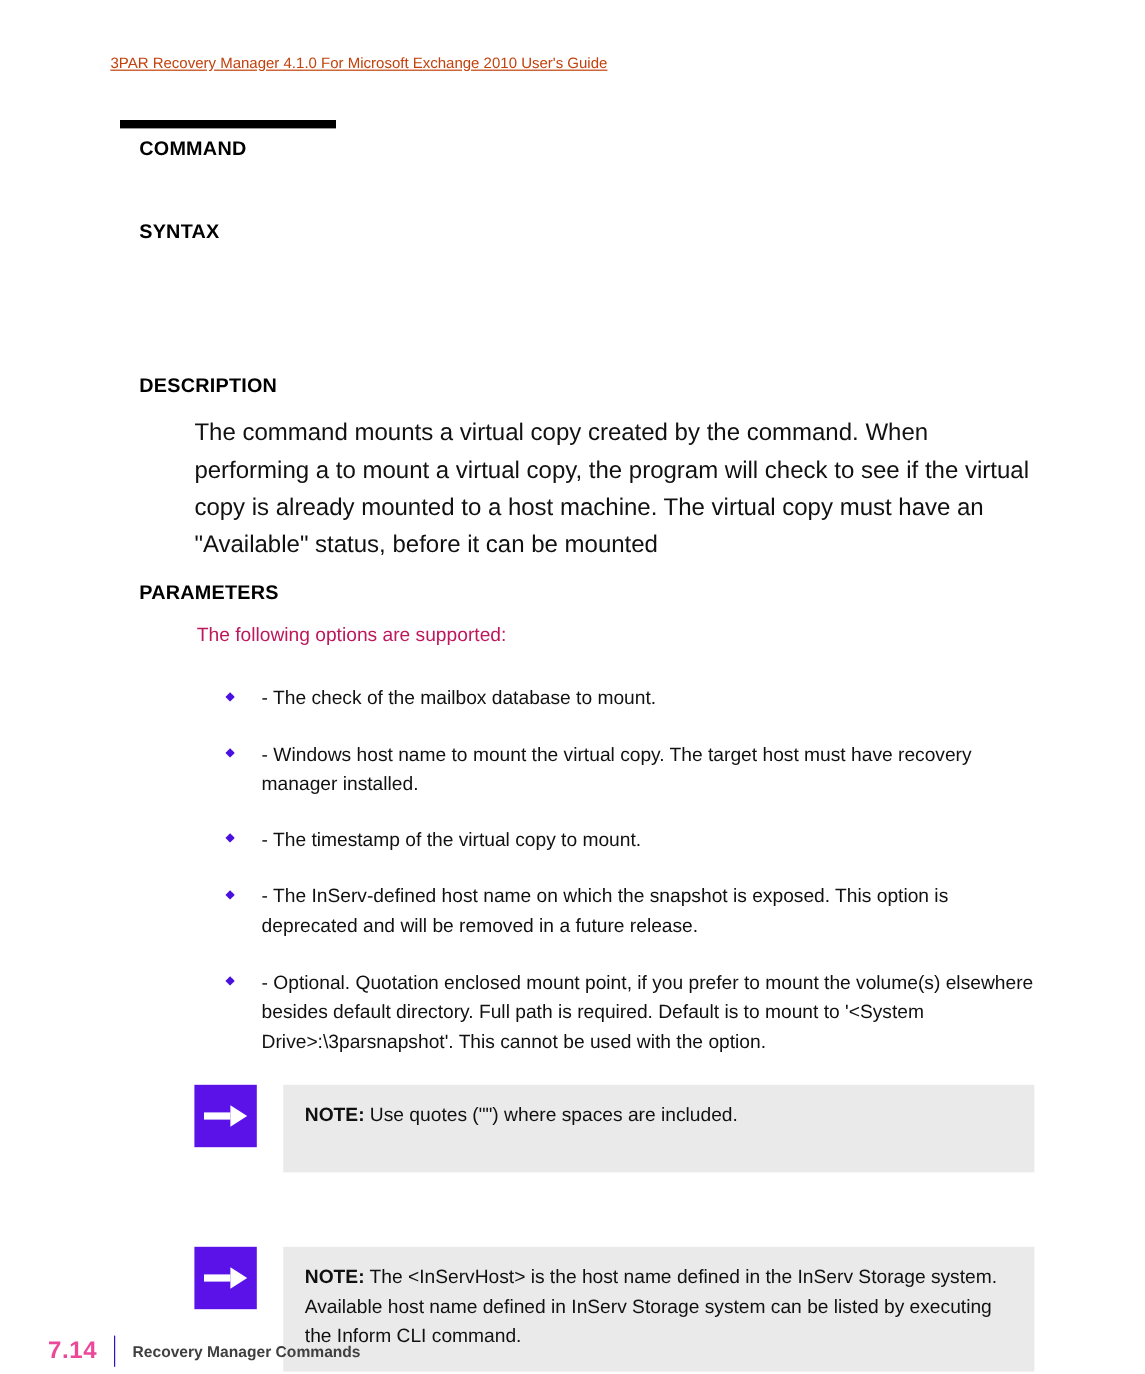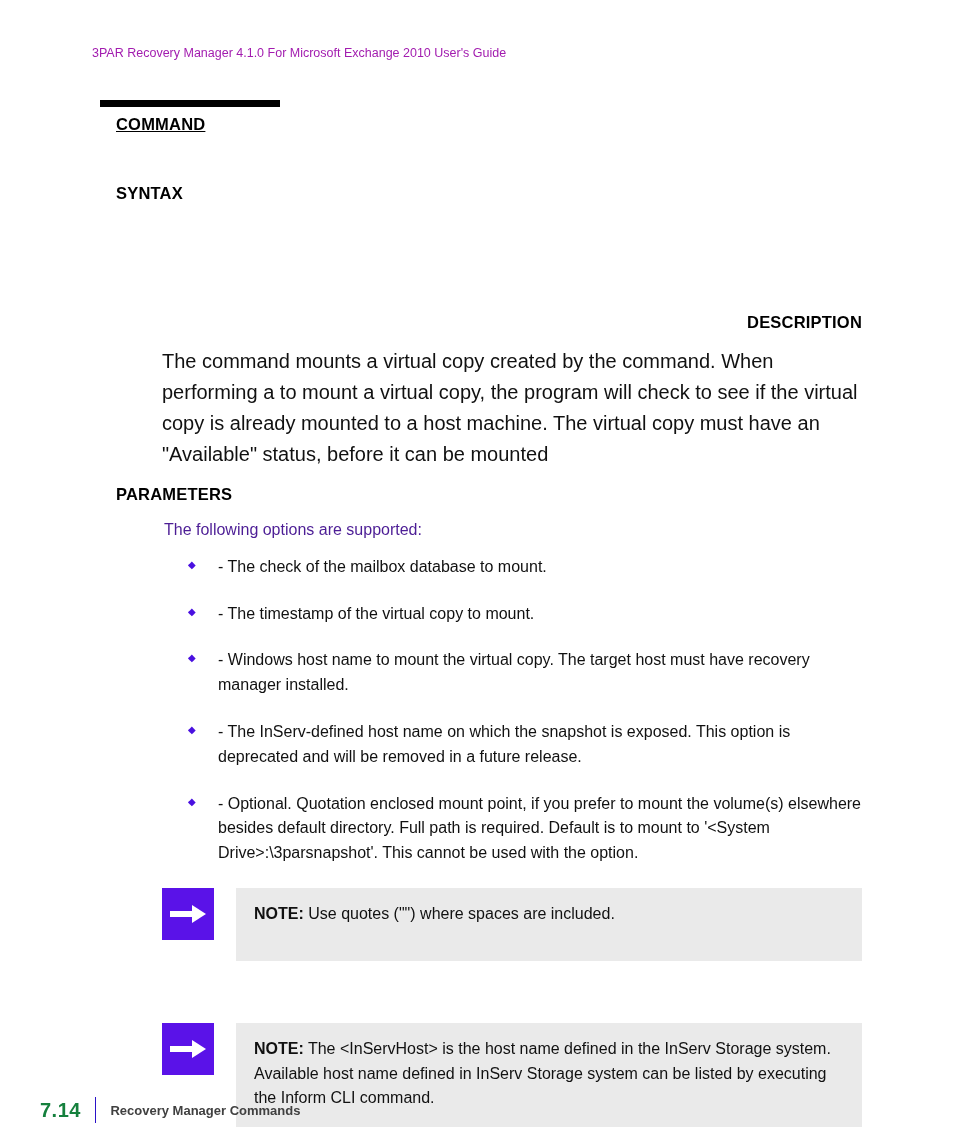--- a/index.html
+++ b/index.html
@@ -11,52 +11,53 @@
     width: 954px;
   }
   .page {
     padding: 46px 92px 40px 92px;
     box-sizing: border-box;
     position: relative;
     min-height: 1145px;
   }
   .running-header {
     font-size: 12.5px;
-    color: #a21caf;
+    color: #c2410c;
     margin-bottom: 40px;
+    text-decoration: underline;
   }
   .rule {
     height: 7px;
     background: #000;
     width: 180px;
     margin-left: 8px;
     margin-bottom: 8px;
   }
   .sec-head {
     font-weight: 700;
     font-size: 16.5px;
     letter-spacing: 0.2px;
     margin: 0 0 0 24px;
   }
-  .sec-head.first { margin-top: 0; text-decoration: underline; }
+  .sec-head.first { margin-top: 0; }
   .sec-head.syntax { margin-top: 50px; margin-bottom: 110px; }
-  .sec-head.desc { margin-top: 0; margin-bottom: 14px; text-align: right; }
+  .sec-head.desc { margin-top: 0; margin-bottom: 14px; }
   .sec-head.params { margin-top: 15px; margin-bottom: 14px; }
   .body-text {
     font-size: 20px;
     line-height: 1.55;
     margin-left: 70px;
     color: #111;
   }
   .param-intro {
     font-size: 16px;
     line-height: 1.55;
     margin-left: 72px;
-    color: #4c1d95;
-    margin-bottom: 12px;
+    color: #be185d;
+    margin-bottom: 28px;
   }
   ul.params {
     list-style: none;
     padding: 0;
     margin: 0 0 0 96px;
   }
   ul.params > li {
     position: relative;
     padding-left: 30px;
     font-size: 16px;
@@ -101,21 +102,21 @@
     position: absolute;
     left: 40px;
     bottom: 44px;
     display: flex;
     align-items: center;
     gap: 14px;
   }
   .page-num {
     font-weight: 800;
     font-size: 20px;
-    color: #15803d;
+    color: #ec4899;
     letter-spacing: 0.5px;
   }
   .footer-divider {
     width: 1.5px;
     height: 26px;
     background: #2a12c8;
   }
   .footer-title {
     color: #404040;
     font-weight: 700;
@@ -135,22 +136,22 @@
   <div class="sec-head syntax">SYNTAX</div>
 
   <div class="sec-head desc">DESCRIPTION</div>
   <div class="body-text">The                               command mounts a virtual copy created by the                               command. When performing a                                      to mount a virtual copy, the program will check to see if the virtual copy is already mounted to a host machine. The virtual copy must have an "Available" status, before it can be mounted</div>
 
   <div class="sec-head params">PARAMETERS</div>
   <div class="param-intro">The following options are supported:</div>
 
   <ul class="params">
     <li>                                              - The check of the mailbox database to mount.</li>
+    <li>                    - Windows host name to mount the virtual copy. The target host must have recovery manager installed.</li>
     <li>                              - The timestamp of the virtual copy to mount.</li>
-    <li>                    - Windows host name to mount the virtual copy. The target host must have recovery manager installed.</li>
     <li>                                             - The InServ-defined host name on which the snapshot is exposed. This option is deprecated and will be removed in a future release.</li>
     <li>                                 - Optional. Quotation enclosed mount point, if you prefer to mount the volume(s) elsewhere besides default directory. Full path is required. Default is to mount to '&lt;System Drive&gt;:\3parsnapshot'. This cannot be used with the                 option.</li>
   </ul>
 
   <div class="note-row">
     <div class="note-icon">
       <svg width="40" height="22" viewBox="0 0 40 22">
         <rect x="2" y="8" width="22" height="6" fill="#fff"></rect>
         <polygon points="24,2 38,11 24,20" fill="#fff"></polygon>
       </svg>

